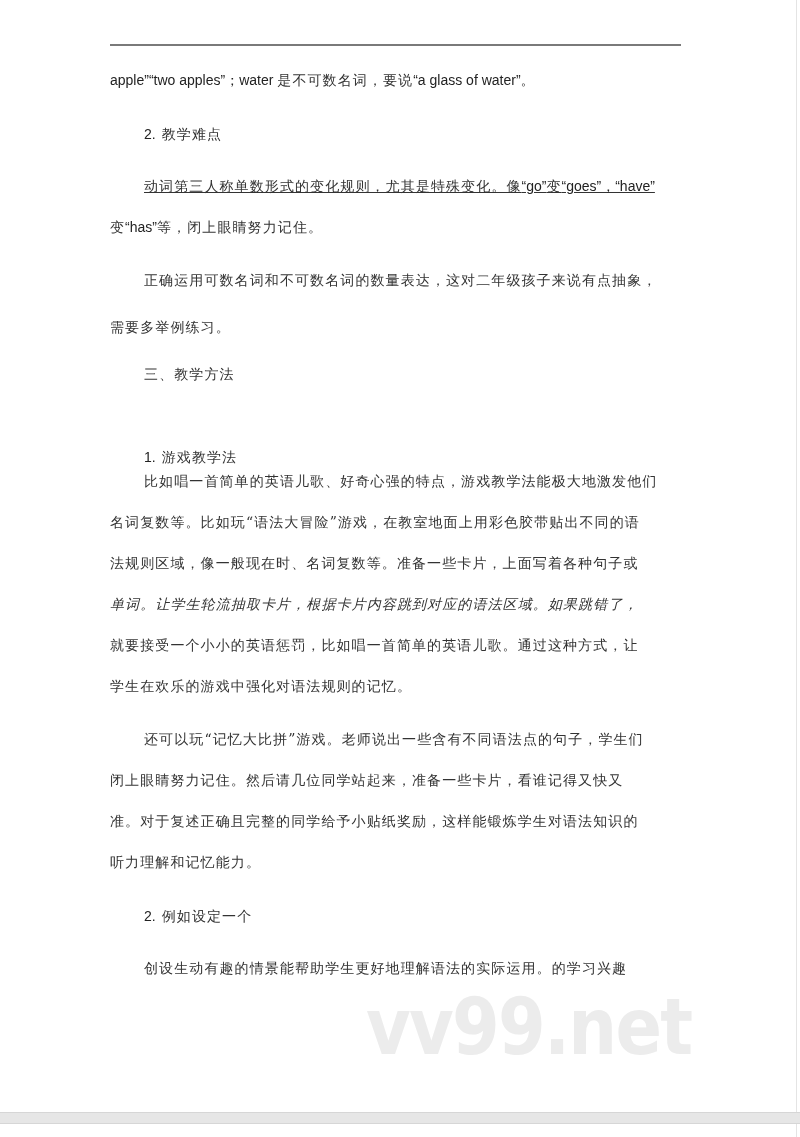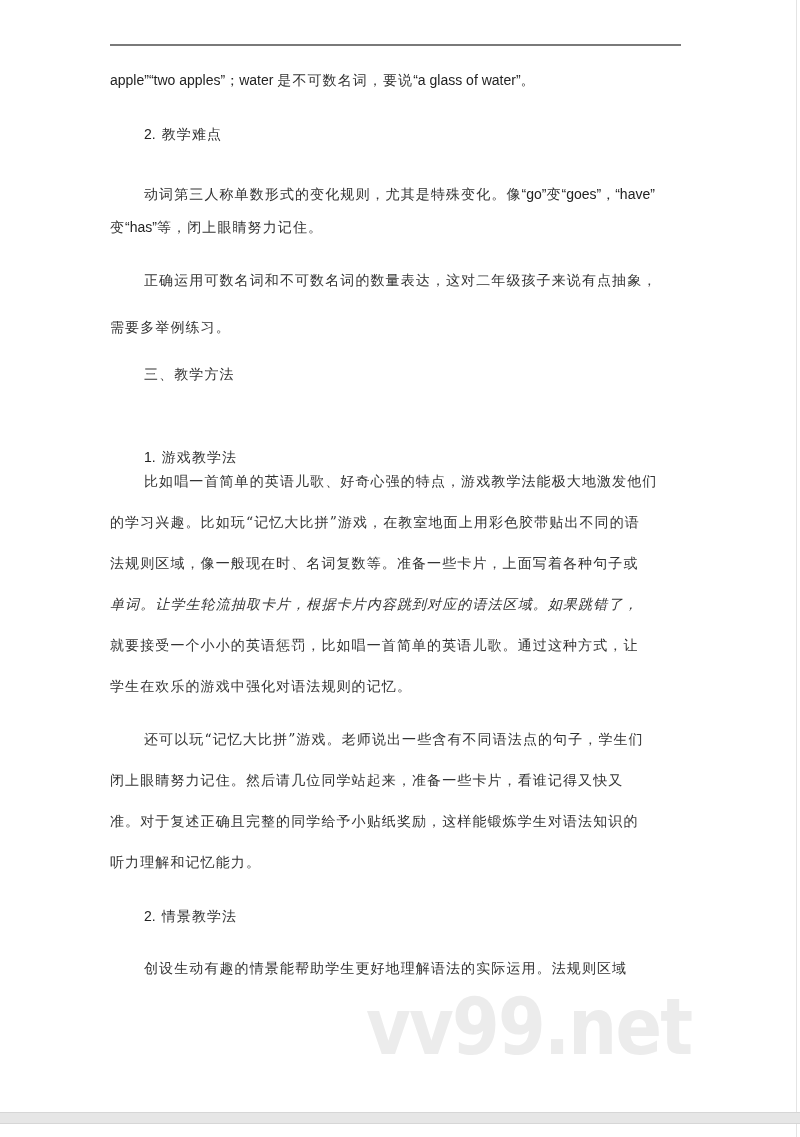--- a/index.html
+++ b/index.html
@@ -105,52 +105,52 @@
   <div class="content">
 
     <div class="line" style="top:4px;">
       <span class="en">apple”“two apples”；water </span><span>是不可数名词，要说</span><span class="en">“a glass of water”</span><span>。</span>
     </div>
 
     <div class="line heading" style="top:58px;">
       <span class="num">2.</span><span>教学难点</span>
     </div>
 
-    <div class="line indent" style="top:118px;">
+    <div class="line indent" style="top:110px;text-decoration:underline;">
       <span>动词第三人称单数形式的变化规则，尤其是特殊变化。像</span><span class="en">“go”</span><span>变</span><span class="en">“goes”，“have”</span>
     </div>
     <div class="line" style="top:151px;">
       <span>变</span><span class="en">“has”</span><span>等，闭上眼睛努力记住。</span>
     </div>
 
     <div class="line indent" style="top:204px;">正确运用可数名词和不可数名词的数量表达，这对二年级孩子来说有点抽象，</div>
     <div class="line" style="top:251px;text-align:right;">需要多举例练习。</div>
 
     <div class="line indent" style="top:298px;">三、教学方法</div>
 
     <div class="line heading" style="top:353px;margin-top:28px;">
       <span class="num">1.</span><span>游戏教学法</span>
     </div>
 
     <div class="line indent" style="top:405px;">比如唱一首简单的英语儿歌、好奇心强的特点，游戏教学法能极大地激发他们</div>
-    <div class="line" style="top:446px;">的学习兴趣。比如玩“记忆大比拼”游戏，在教室地面上用彩色胶带贴出不同的语</div>
+    <div class="line" style="top:446px;">名词复数等。比如玩“语法大冒险”游戏，在教室地面上用彩色胶带贴出不同的语</div>
     <div class="line" style="top:487px;">法规则区域，像一般现在时、名词复数等。准备一些卡片，上面写着各种句子或</div>
     <div class="line" style="top:528px;font-style:italic;">单词。让学生轮流抽取卡片，根据卡片内容跳到对应的语法区域。如果跳错了，</div>
     <div class="line" style="top:569px;">就要接受一个小小的英语惩罚，比如唱一首简单的英语儿歌。通过这种方式，让</div>
     <div class="line" style="top:610px;">学生在欢乐的游戏中强化对语法规则的记忆。</div>
 
     <div class="line indent" style="top:663px;">还可以玩“记忆大比拼”游戏。老师说出一些含有不同语法点的句子，学生们</div>
     <div class="line" style="top:704px;">闭上眼睛努力记住。然后请几位同学站起来，准备一些卡片，看谁记得又快又</div>
     <div class="line" style="top:745px;">准。对于复述正确且完整的同学给予小贴纸奖励，这样能锻炼学生对语法知识的</div>
     <div class="line" style="top:786px;">听力理解和记忆能力。</div>
 
     <div class="line heading" style="top:840px;">
-      <span class="num">2.</span><span>情景教学法</span>
+      <span class="num">2.</span><span>例如设定一个</span>
     </div>
 
-    <div class="line indent" style="top:892px;">创设生动有趣的情景能帮助学生更好地理解语法的实际运用。法规则区域</div>
+    <div class="line indent" style="top:892px;">创设生动有趣的情景能帮助学生更好地理解语法的实际运用。的学习兴趣</div>
   </div>
 
   <div class="watermark">vv99.net</div>
 </div>
 
 <div class="page-gap"></div>
 <div class="next-page"></div>
 
 </body></html>

